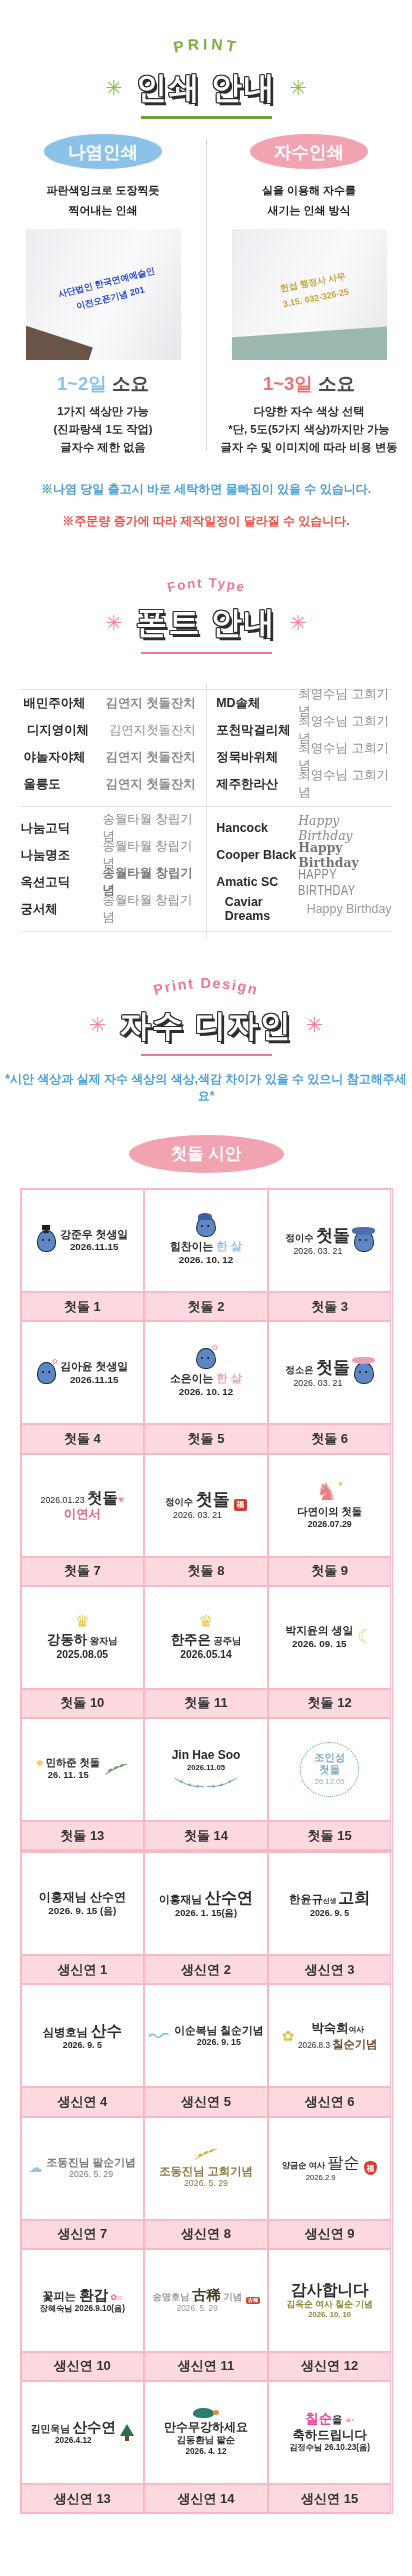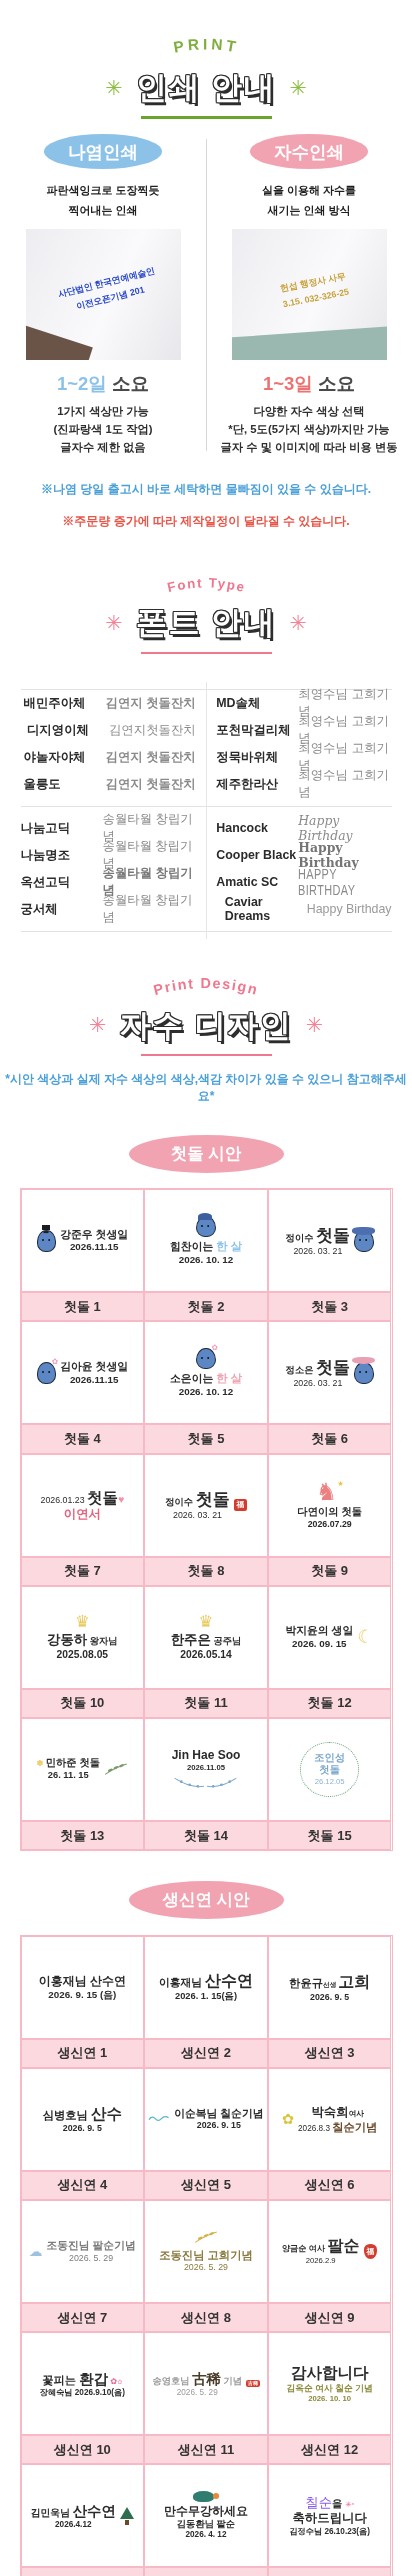--- a/index.html
+++ b/index.html
@@ -448,21 +448,20 @@
               <div class="dline"><span class="f-kc" style="font-size: 10.3px; color: rgb(127, 169, 204);">조인성</span></div>
               <div class="dline"><span class="f-kc" style="font-size: 10.3px; color: rgb(127, 169, 204);">첫돌</span></div>
               <div class="dline"><span style="font-size: 7.7px; color: rgb(143, 179, 212);">26.12.05</span></div>
             </div>
           </div>
         </div>
         <div class="lbl-cell">첫돌 13</div>
         <div class="lbl-cell">첫돌 14</div>
         <div class="lbl-cell">첫돌 15</div>
       </div>
-      <div class="group-badge">생신연 시안</div>
       <div class="dgrid">
         <div class="dcell">
           <div class="dinner">
             <div class="dlines">
               <div class="dline"><span class="f-kc" style="font-size: 12px;">이홍재님 산수연</span></div>
               <div class="dline"><span class="f-kc" style="font-size: 9.8px;">2026. 9. 15 (음)</span></div>
             </div>
           </div>
         </div>
         <div class="dcell">
@@ -542,21 +541,21 @@
             </span>
             <div class="dlines">
               <div class="dline"><span class="f-kc" style="font-size: 11.3px; color: rgb(138, 122, 62);">조동진님 고희기념</span></div>
               <div class="dline"><span style="font-size: 8.8px; color: rgb(138, 122, 62);">2026. 5. 29</span></div>
             </div>
           </div>
         </div>
         <div class="dcell">
           <div class="dinner row">
             <div class="dlines">
-              <div class="dline"><span class="f-kc" style="font-size: 8.2px;">양금순 여사 </span><span class="f-kc" style="font-size: 16px; font-weight: 700;">팔순</span></div>
+              <div class="dline"><span class="f-kc" style="font-size: 8.2px;">양금순 여사 </span><span class="f-kc" style="font-size: 16px; font-weight: 400;">팔순</span></div>
               <div class="dline"><span style="font-size: 7.7px;">2026.2.9</span></div>
             </div>
             <span class="dicon">
               <span class="ic-fu pouch">福</span>
             </span>
           </div>
         </div>
         <div class="lbl-cell">생신연 7</div>
         <div class="lbl-cell">생신연 8</div>
         <div class="lbl-cell">생신연 9</div>
@@ -610,21 +609,21 @@
             <div class="dlines">
               <div class="dline"><span class="f-kc" style="font-size: 12px; font-weight: 800;">만수무강하세요</span></div>
               <div class="dline"><span class="f-kc" style="font-size: 9.3px;">김동환님 팔순</span></div>
               <div class="dline"><span class="f-kc" style="font-size: 8.2px;">2026. 4. 12</span></div>
             </div>
           </div>
         </div>
         <div class="dcell">
           <div class="dinner">
             <div class="dlines">
-              <div class="dline"><span class="f-kc" style="font-size: 13.4px; color: #8b5cf6; font-weight: 400;">칠순</span><span class="f-kc" style="font-size: 10.3px;">을 </span><span style="font-size: 7.7px; color: rgb(240, 106, 140);">✳</span><span style="font-size: 6.2px; color: rgb(240, 106, 140);">*</span></div>
+              <div class="dline"><span class="f-kc" style="font-size: 13.4px; color: #ec4899; font-weight: 700;">칠순</span><span class="f-kc" style="font-size: 10.3px;">을 </span><span style="font-size: 7.7px; color: rgb(240, 106, 140);">✳</span><span style="font-size: 6.2px; color: rgb(240, 106, 140);">*</span></div>
               <div class="dline"><span class="f-kc" style="font-size: 12.4px; font-weight: 800;">축하드립니다</span></div>
               <div class="dline"><span class="f-kc" style="font-size: 8.2px;">김정수님 26.10.23(음)</span></div>
             </div>
           </div>
         </div>
         <div class="lbl-cell">생신연 13</div>
         <div class="lbl-cell">생신연 14</div>
         <div class="lbl-cell">생신연 15</div>
       </div>
     </div>

